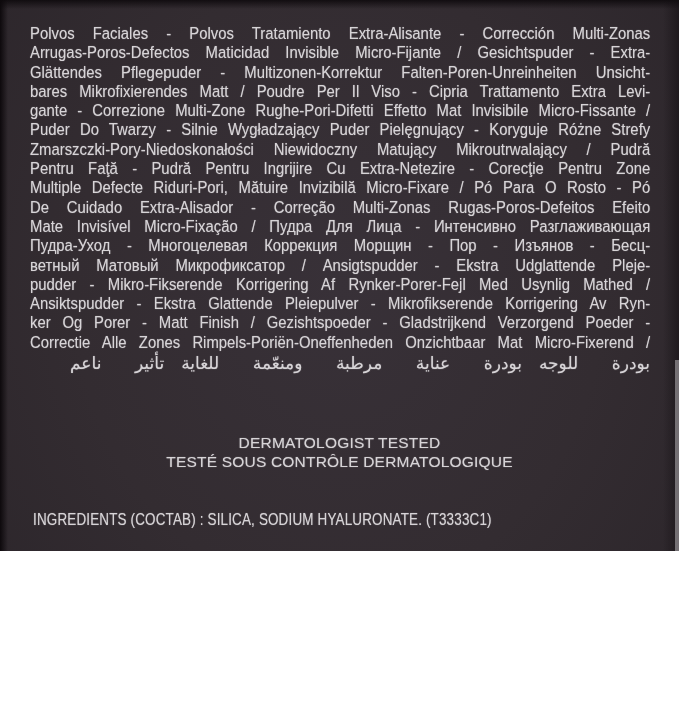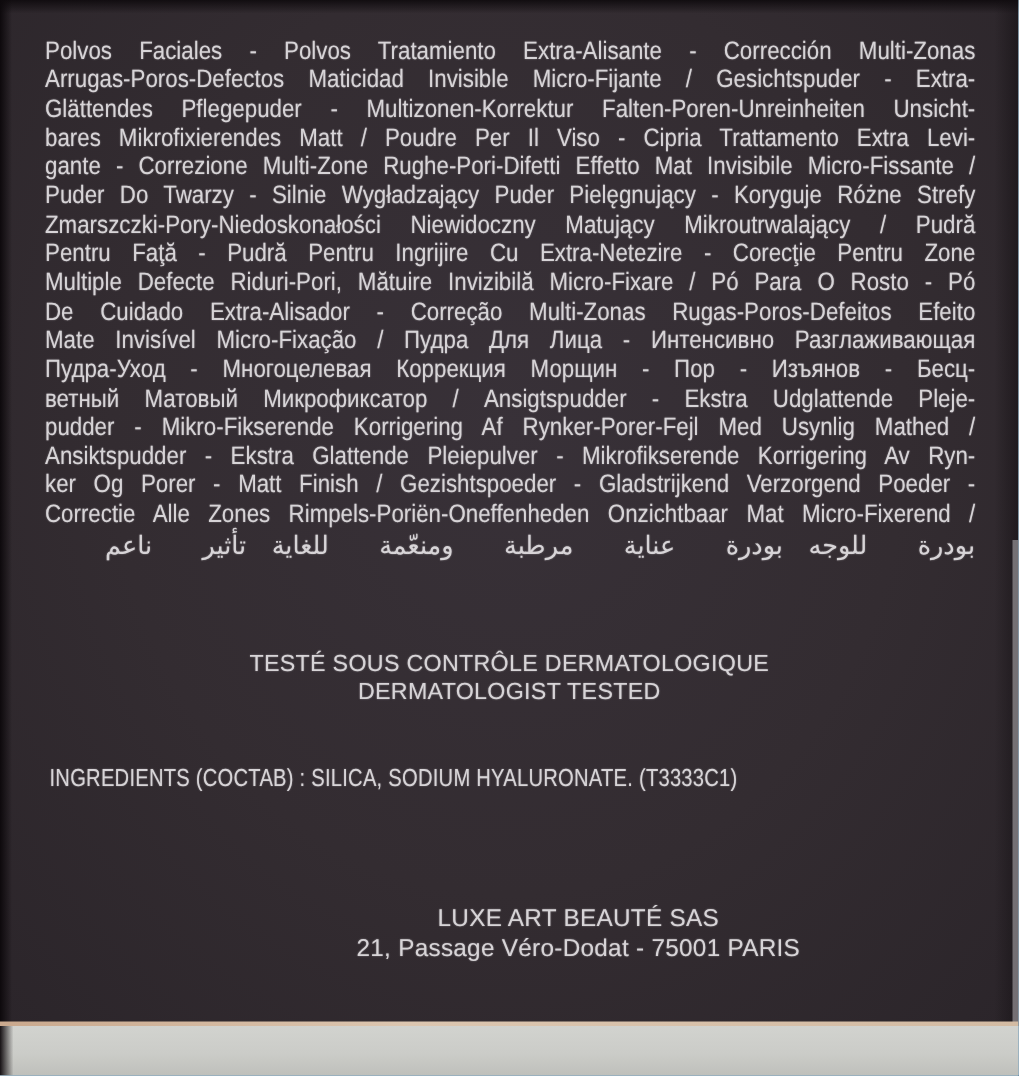--- a/index.html
+++ b/index.html
@@ -1,22 +1,22 @@
 <!DOCTYPE html>
 <html><head>
 <meta charset="utf-8">
 <style>
   html, body { margin: 0; padding: 0; background: #ffffff; }
   .stage {
     position: relative;
     width: 679px;
-    height: 717px;
+    height: 551px;
     overflow: hidden;
     font-family: "Liberation Sans", sans-serif;
-    background: #0c4a6e;
+    background: #a21caf;
   }
   
   .box-face {
     position: absolute;
     left: 0; top: 0;
     width: 679px; height: 684px;
     background: radial-gradient(ellipse at 50% 42%, #383138 0%, #332c31 55%, #2b252a 100%);
   }
   .edge-top {
     position: absolute; left: 0; top: 0;
@@ -139,22 +139,22 @@
       <div class="dline">Ansiktspudder - Ekstra Glattende Pleiepulver - Mikrofikserende Korrigering Av Ryn-</div>
       <div class="dline">ker Og Porer - Matt Finish / Gezishtspoeder - Gladstrijkend Verzorgend Poeder -</div>
       <div class="dline">Correctie Alle Zones Rimpels-Poriën-Oneffenheden Onzichtbaar Mat Micro-Fixerend /</div>
     </div>
 
     <div class="arabic txt">
       <div class="aline" dir="rtl">بودرة للوجه بودرة عناية مرطبة ومنعّمة للغاية تأثير ناعم</div>
     </div>
 
     <div class="derm txt">
+      <div class="derm-line">DERMATOLOGIST TESTED</div>
       <div class="derm-line">TESTÉ SOUS CONTRÔLE DERMATOLOGIQUE</div>
-      <div class="derm-line">DERMATOLOGIST TESTED</div>
     </div>
 
     <div class="ingredients txt">INGREDIENTS (COCTAB) : SILICA, SODIUM HYALURONATE. (T3333C1)</div>
 
     <div class="footer txt">
       <div class="footer-line">LUXE ART BEAUTÉ SAS</div>
       <div class="footer-line">21, Passage Véro-Dodat - 75001 PARIS</div>
     </div>
 
     <div class="edge-top"></div>

